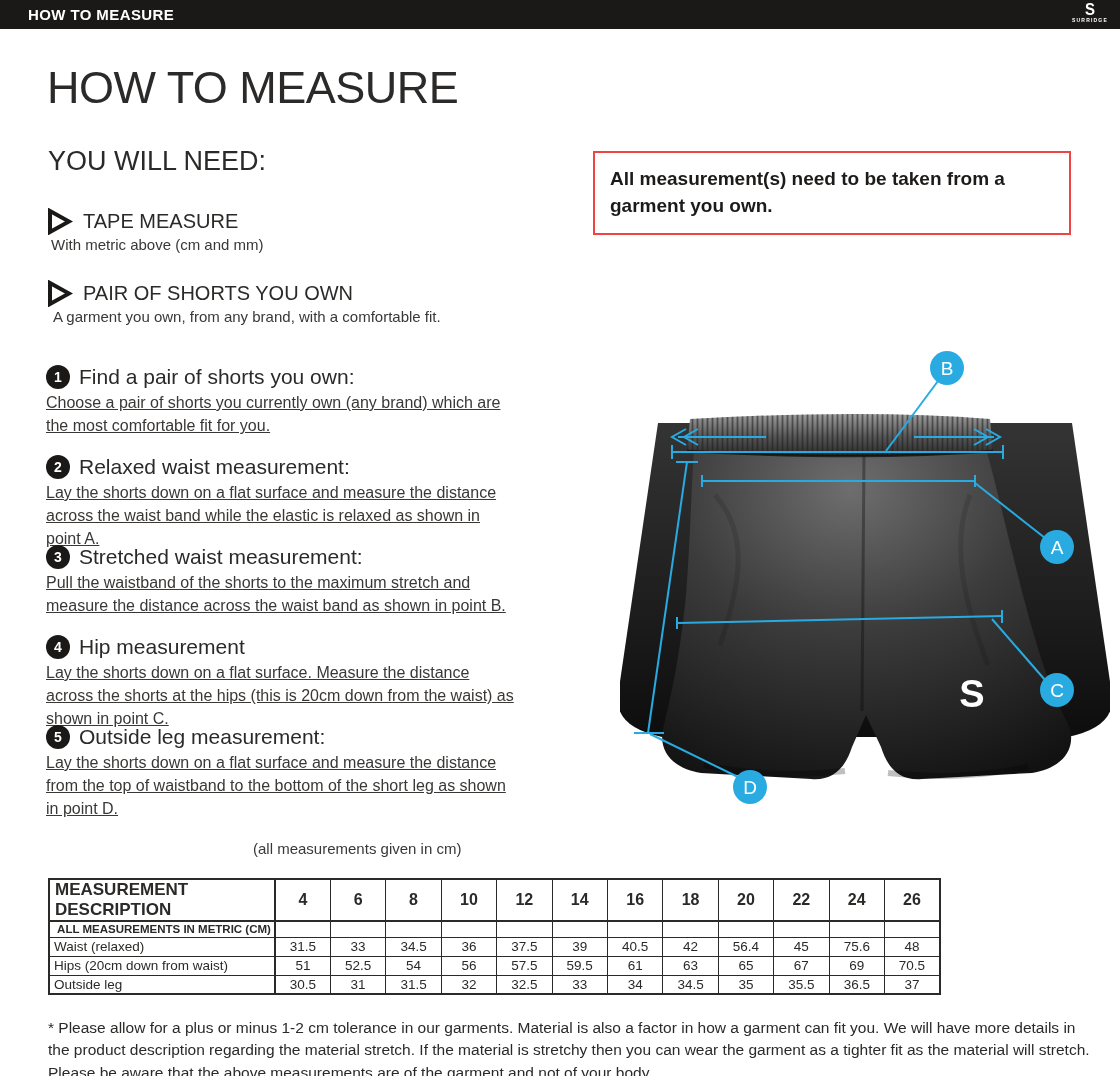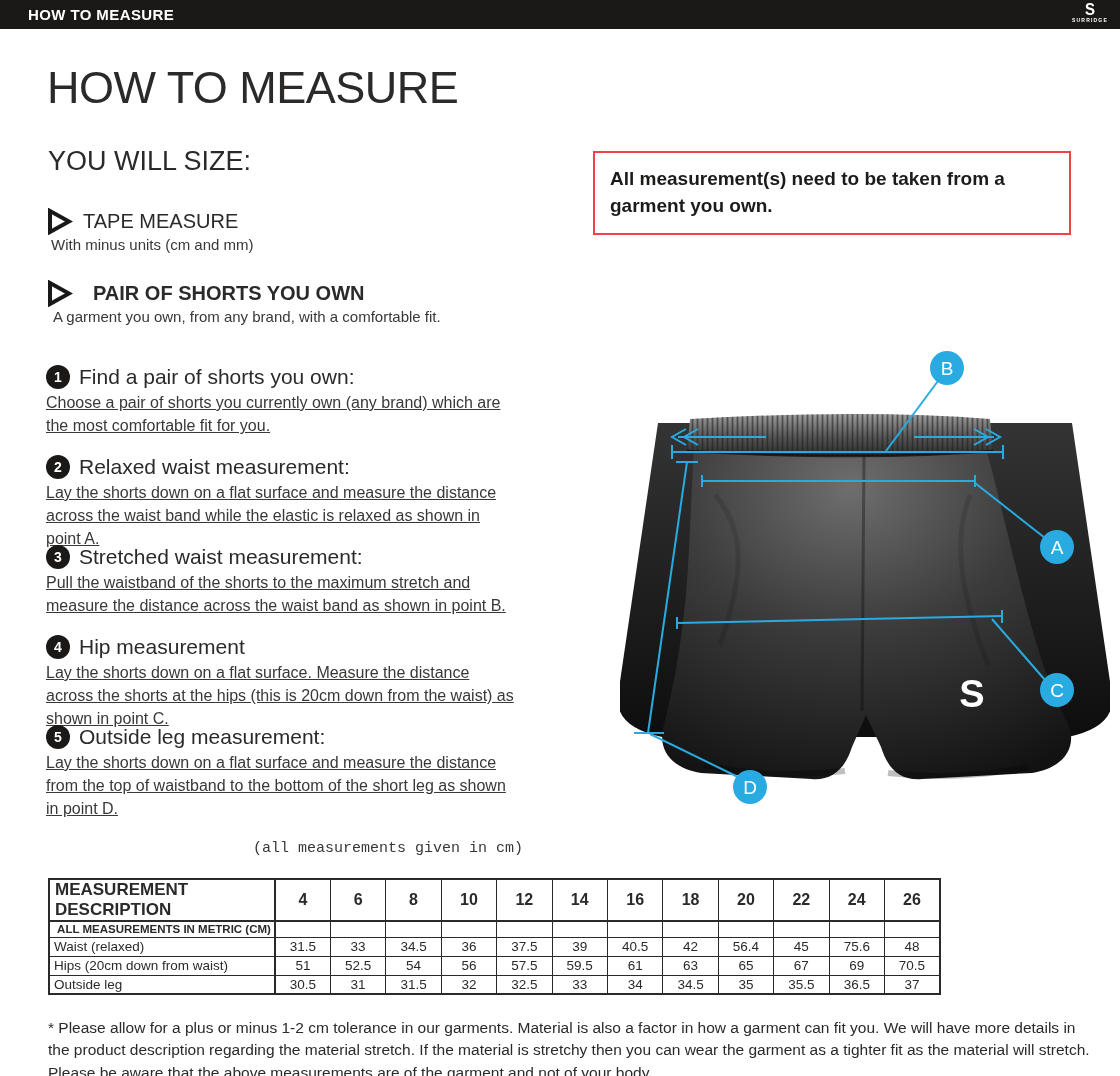--- a/index.html
+++ b/index.html
@@ -25,21 +25,21 @@
 
   .step { position:absolute; left:46px; width:480px; }
   .step-head { display:flex; align-items:center; gap:9px; }
   .step-badge { width:24px; height:24px; border-radius:50%; background:#1b1918; color:#fff; font-size:14px; font-weight:700; display:flex; align-items:center; justify-content:center; flex:0 0 24px; }
   .step-title { font-size:21px; font-weight:400; }
   .step-desc { margin-top:2px; font-size:16px; line-height:1.45; color:#3a3836; width:472px;text-decoration:underline; }
 
   .diagram { position:absolute; left:620px; top:345px; width:490px; height:475px; }
 
   .sc-heading { position:absolute; left:47px; top:822px; font-size:31px; font-weight:400; }
-  .sc-sub { position:absolute; left:253px; top:840px; font-size:15px; color:#3a3836;font-family:Liberation Mono, monospace; }
+  .sc-sub { position:absolute; left:253px; top:840px; font-size:15px; color:#3a3836; }
 
   table.sizes { position:absolute; left:48px; top:878px; width:893px; border-collapse:collapse; table-layout:fixed; border:2px solid #2b2a29; }
   table.sizes th, table.sizes td { border:1px solid #2b2a29; text-align:center; vertical-align:middle; padding:0; }
   table.sizes col.desc-col { width:226px; }
   tr.hdr th { height:28px; font-size:16px; font-weight:700; }
   tr.hdr th.desc { font-size:17px; text-align:left; padding-left:5px; border-right-width:2px; }
   tr.hdr th, tr.hdr td { border-bottom-width:2px; }
   tr.metric td { height:16px; font-size:11.5px; font-weight:700; }
   tr.metric td.lbl { text-align:center; padding-left:4px; border-right-width:2px; }
   tr.data td { height:19px; font-size:13.5px; }
@@ -55,32 +55,32 @@
   <div class="topbar">
     <div class="topbar-title">HOW TO MEASURE</div>
     <div class="topbar-logo">
       <span class="s-mark">S</span>
       <span class="brand">SURRIDGE</span>
     </div>
   </div>
 
   <div class="page-title">HOW TO MEASURE</div>
 
-  <div class="ywn-heading">YOU WILL SIZE:</div>
+  <div class="ywn-heading">YOU WILL NEED:</div>
 
   <svg class="need-item-icon" style="left:46px; top:208px;" viewBox="0 0 27 27">
     <polygon points="4,3 23,13.5 4,24" fill="none" stroke="#1b1918" stroke-width="4" stroke-linejoin="miter"></polygon>
   </svg>
   <div class="need-item-label" style="left:83px; top:210px;">TAPE MEASURE</div>
-  <div class="need-item-desc" style="left:51px; top:236px;">With minus units (cm and mm)</div>
+  <div class="need-item-desc" style="left:51px; top:236px;">With metric above (cm and mm)</div>
 
   <svg class="need-item-icon" style="left:46px; top:280px;" viewBox="0 0 27 27">
     <polygon points="4,3 23,13.5 4,24" fill="none" stroke="#1b1918" stroke-width="4" stroke-linejoin="miter"></polygon>
   </svg>
-  <div class="need-item-label" style="left:93px; top:282px;font-weight:bold;">PAIR OF SHORTS YOU OWN</div>
+  <div class="need-item-label" style="left:83px; top:282px;">PAIR OF SHORTS YOU OWN</div>
   <div class="need-item-desc" style="left:53px; top:308px;">A garment you own, from any brand, with a comfortable fit.</div>
 
   <div class="note-box">All measurement(s) need to be taken from a garment you own.</div>
 
   <div class="step" style="top:365px;">
     <div class="step-head">
       <div class="step-badge">1</div>
       <div class="step-title">Find a pair of shorts you own:</div>
     </div>
     <div class="step-desc">Choose a pair of shorts you currently own (any brand) which are the most comfortable fit for you.</div>

